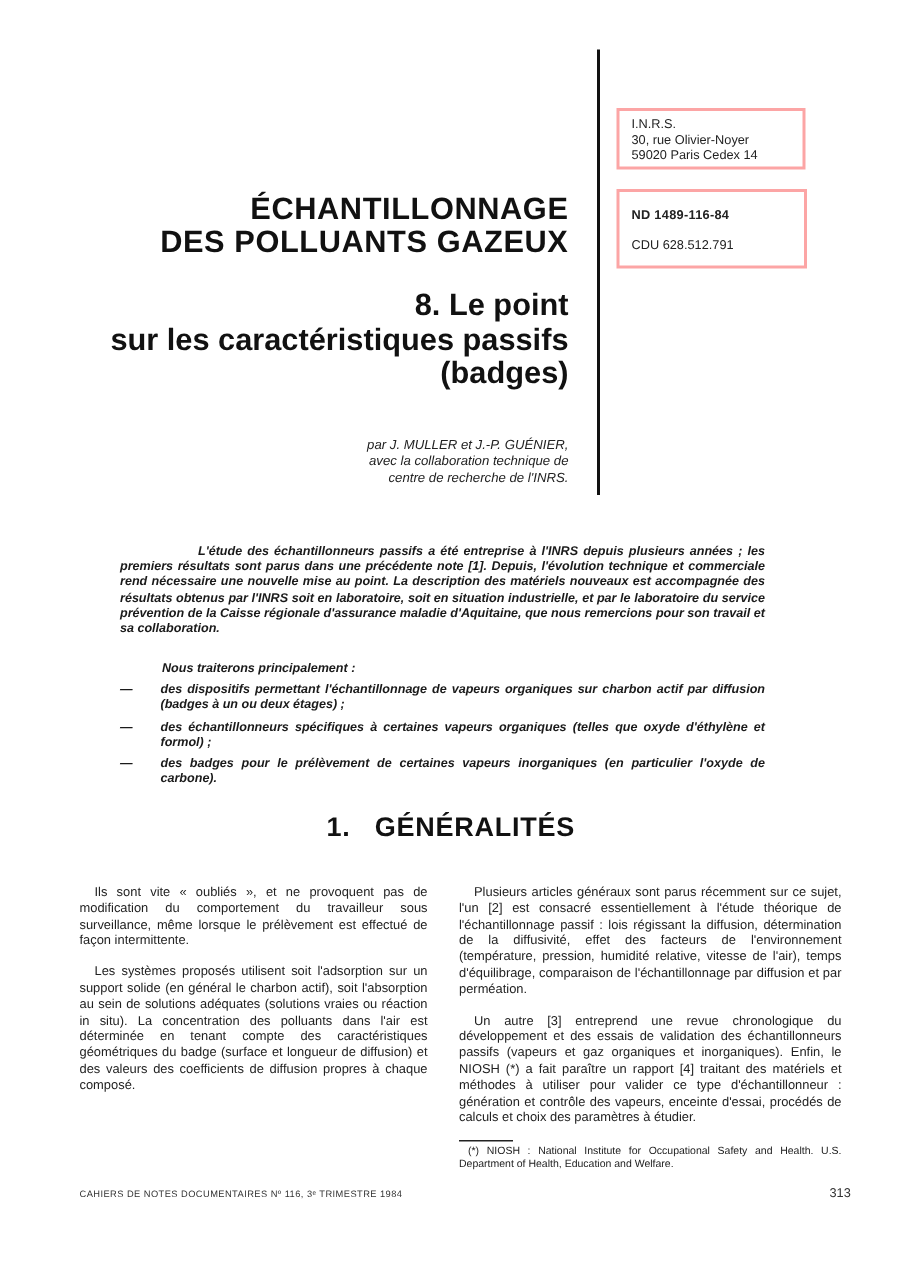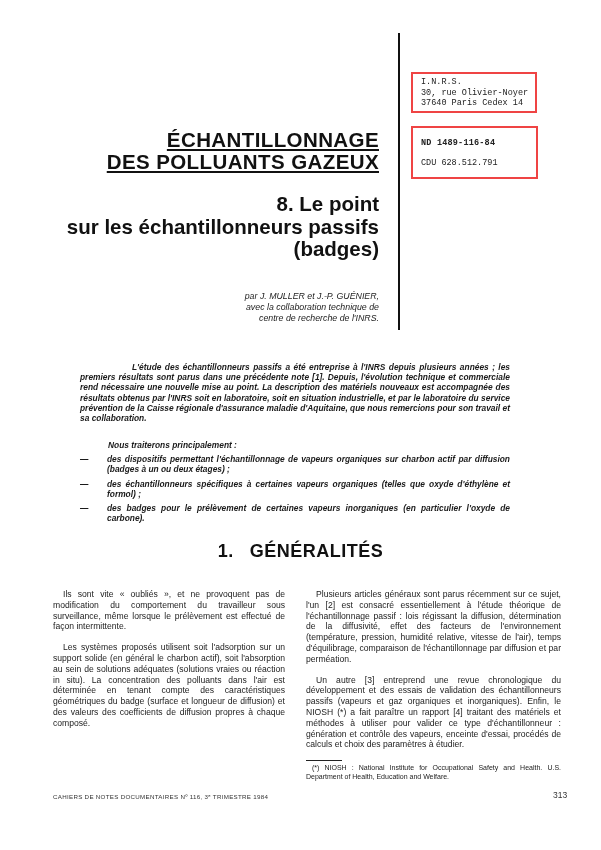--- a/index.html
+++ b/index.html
@@ -1,23 +1,23 @@
 <!DOCTYPE html>
 <html><head>
 <meta charset="utf-8">
 <style>
   html, body { margin: 0; padding: 0; background: #ffffff; }
   body { width: 601px; height: 850px; position: relative; overflow: hidden; color: #111; font-family: "Liberation Sans", sans-serif; }
   .vline { position: absolute; left: 398px; top: 33px; width: 2px; height: 297px; background: #111; }
-  .box { position: absolute; border: 2px solid #ef4444; font-family: Liberation Mono, monospace; font-size: 8.5px; line-height: 10.5px; color: #222; box-sizing: border-box; }
+  .box { position: absolute; border: 2px solid #fca5a5; font-family: Liberation Sans, sans-serif; font-size: 8.5px; line-height: 10.5px; color: #222; box-sizing: border-box; }
   .box1 { left: 411px; top: 72px; width: 126px; height: 41px; padding: 3px 0 0 8px; }
   .box2 { left: 411px; top: 126px; width: 127px; height: 53px; padding: 10px 16px 0 8px; }
   .box2 .nd { font-weight: bold; letter-spacing: 0.2px; }
   .box2 .cdu { margin-top: 9px; }
-  .title1 { position: absolute; right: 222px; top: 129px; text-align: right; font-weight: bold; font-size: 20.5px; line-height: 22px; letter-spacing: 0.4px; white-space: nowrap; text-decoration: underline; }
+  .title1 { position: absolute; right: 222px; top: 129px; text-align: right; font-weight: bold; font-size: 20.5px; line-height: 22px; letter-spacing: 0.4px; white-space: nowrap; }
   .title2 { position: absolute; right: 222px; top: 193px; text-align: right; font-weight: bold; font-size: 20.5px; line-height: 22.5px; white-space: nowrap; }
   .authors { position: absolute; right: 222px; top: 291px; text-align: right; font-style: italic; font-size: 8.8px; line-height: 11px; white-space: nowrap; color: #222; }
   .abstract { position: absolute; left: 80px; top: 362px; width: 430px; font-style: italic; font-weight: bold; font-size: 8.4px; line-height: 10.2px; text-align: justify; color: #1a1a1a; }
   .abstract p { margin: 0; text-indent: 52px; }
   .treat { position: absolute; left: 80px; top: 440px; width: 430px; font-style: italic; font-weight: bold; font-size: 8.4px; line-height: 10.2px; color: #1a1a1a; }
   .treat .intro { margin: 0 0 4px 28px; }
   .treat ul { list-style: none; margin: 0; padding: 0; }
   .treat li { position: relative; padding-left: 27px; margin-bottom: 4px; text-align: justify; }
   .treat li .dash { position: absolute; left: 0; top: 0; }
   .section { position: absolute; left: 0; width: 601px; top: 541px; text-align: center; font-weight: bold; font-size: 18px; letter-spacing: 0.5px; }
@@ -32,36 +32,36 @@
   .footer-right { position: absolute; left: 553px; top: 790px; font-size: 8.5px; color: #333; }
 </style>
 </head>
 <body>
 
 <div class="vline"></div>
 
 <div class="box box1">
   <div>I.N.R.S.</div>
   <div>30, rue Olivier-Noyer</div>
-  <div>37640 Paris Cedex 14</div>
+  <div>59020 Paris Cedex 14</div>
 </div>
 
 <div class="box box2">
   <div class="nd">ND 1489-116-84</div>
   <div class="cdu">CDU 628.512.791</div>
 </div>
 
 <div class="title1">
   <div>ÉCHANTILLONNAGE</div>
   <div>DES POLLUANTS GAZEUX</div>
 </div>
 
 <div class="title2">
   <div>8. Le point</div>
-  <div>sur les échantillonneurs passifs</div>
+  <div>sur les caractéristiques passifs</div>
   <div>(badges)</div>
 </div>
 
 <div class="authors">
   <div>par J. MULLER et J.-P. GUÉNIER,</div>
   <div>avec la collaboration technique de</div>
   <div>centre de recherche de l'INRS.</div>
 </div>
 
 <div class="abstract">

